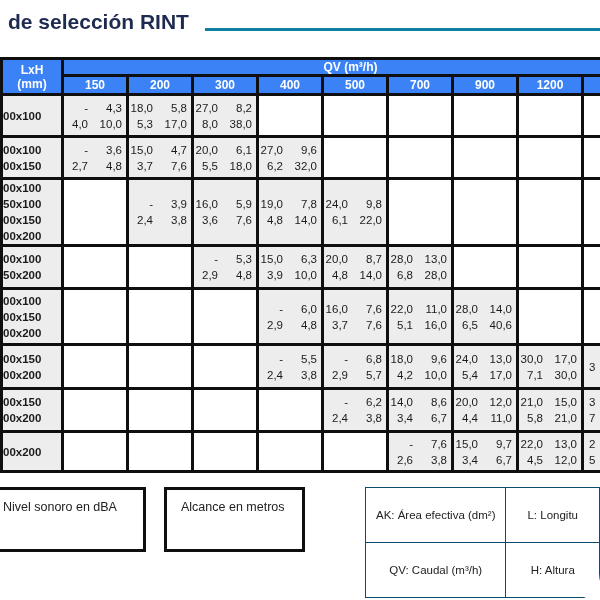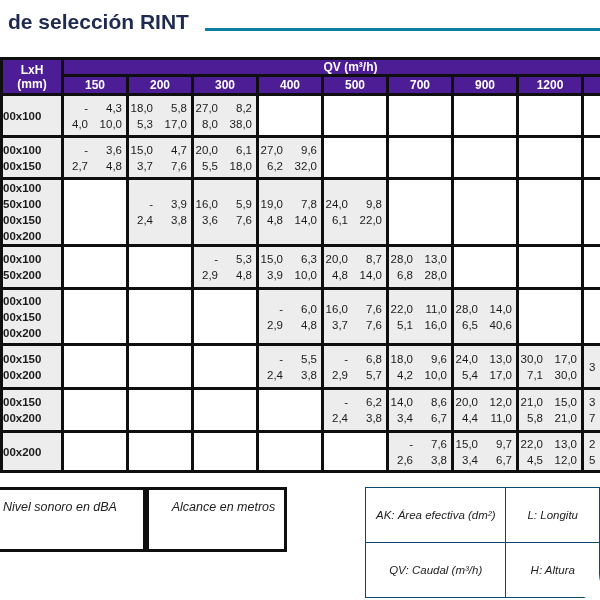--- a/index.html
+++ b/index.html
@@ -14,41 +14,41 @@
   .page-title{font-size:21px;font-weight:bold;color:#1e2a4f;margin:0 0 2px 8px;white-space:nowrap;}
   .title-rule{flex:1;height:3px;background:#0e7f9e;margin:0 0 5px 16px;}
 
   
   .table-wrap{position:absolute;top:57px;left:0;width:600px;overflow:hidden;}
   table.sel{border-collapse:collapse;table-layout:fixed;width:640px;}
   table.sel th,table.sel td{border:3px solid #0f0f0f;padding:0;box-sizing:border-box;}
   tr.hdr1{height:17px;}
   tr.hdr1 th{border-bottom-width:2px;}
   tr.hdr2{height:19px;}
-  .teal{background:#4c1d95;color:#fff;font-weight:bold;font-size:12px;text-align:center;}
+  .teal{background:#3b82f6;color:#fff;font-weight:bold;font-size:12px;text-align:center;}
   .corner{font-size:12px;line-height:14px;vertical-align:middle;}
   td.lbl{
     background:#ededed;vertical-align:middle;text-align:left;padding-right:7px;
     font-weight:bold;font-size:11.5px;line-height:16px;color:#1b1b1b;
   }
   td.cell{vertical-align:middle;background:#fff;}
   td.cell.filled{background:#ededed;}
   .pairs{display:grid;grid-template-columns:1fr 1fr;font-size:11.5px;line-height:16px;color:#1b1b1b;}
   .pairs span{text-align:right;}
   .pairs span:nth-child(odd){padding-right:7px;}
   .pairs span:nth-child(even){padding-right:4px;}
   td.ovf .pairs{grid-template-columns:1fr;}
   td.ovf .pairs span{text-align:left;padding:0 0 0 5px;}
 
   
-  .legend{position:absolute;top:487px;left:0;width:600px;height:70px;font-style:italic;}
+  .legend{position:absolute;top:487px;left:0;width:600px;height:70px;}
   .lbox{position:absolute;height:65px;border:3px solid #0f0f0f;background:#fff;box-sizing:border-box;}
   .lbox .lline{font-size:12.5px;color:#222;margin:9px 0 0 14px;line-height:17px;}
   .lbox1{left:-14px;width:160px;}
-  .lbox2{left:146px;width:141px;text-align:center;}
+  .lbox2{left:164px;width:141px;}
   table.rleg{position:absolute;left:365px;top:0;border-collapse:collapse;table-layout:fixed;background:#fff;}
   table.rleg td{
     border:1px solid #0c4a6e;width:157px;height:30px;text-align:center;vertical-align:middle;
     font-size:11.5px;color:#222;padding:12px 4px;white-space:nowrap;overflow:hidden;
   }
 </style>
 </head>
 <body>
 
 <div class="page">

